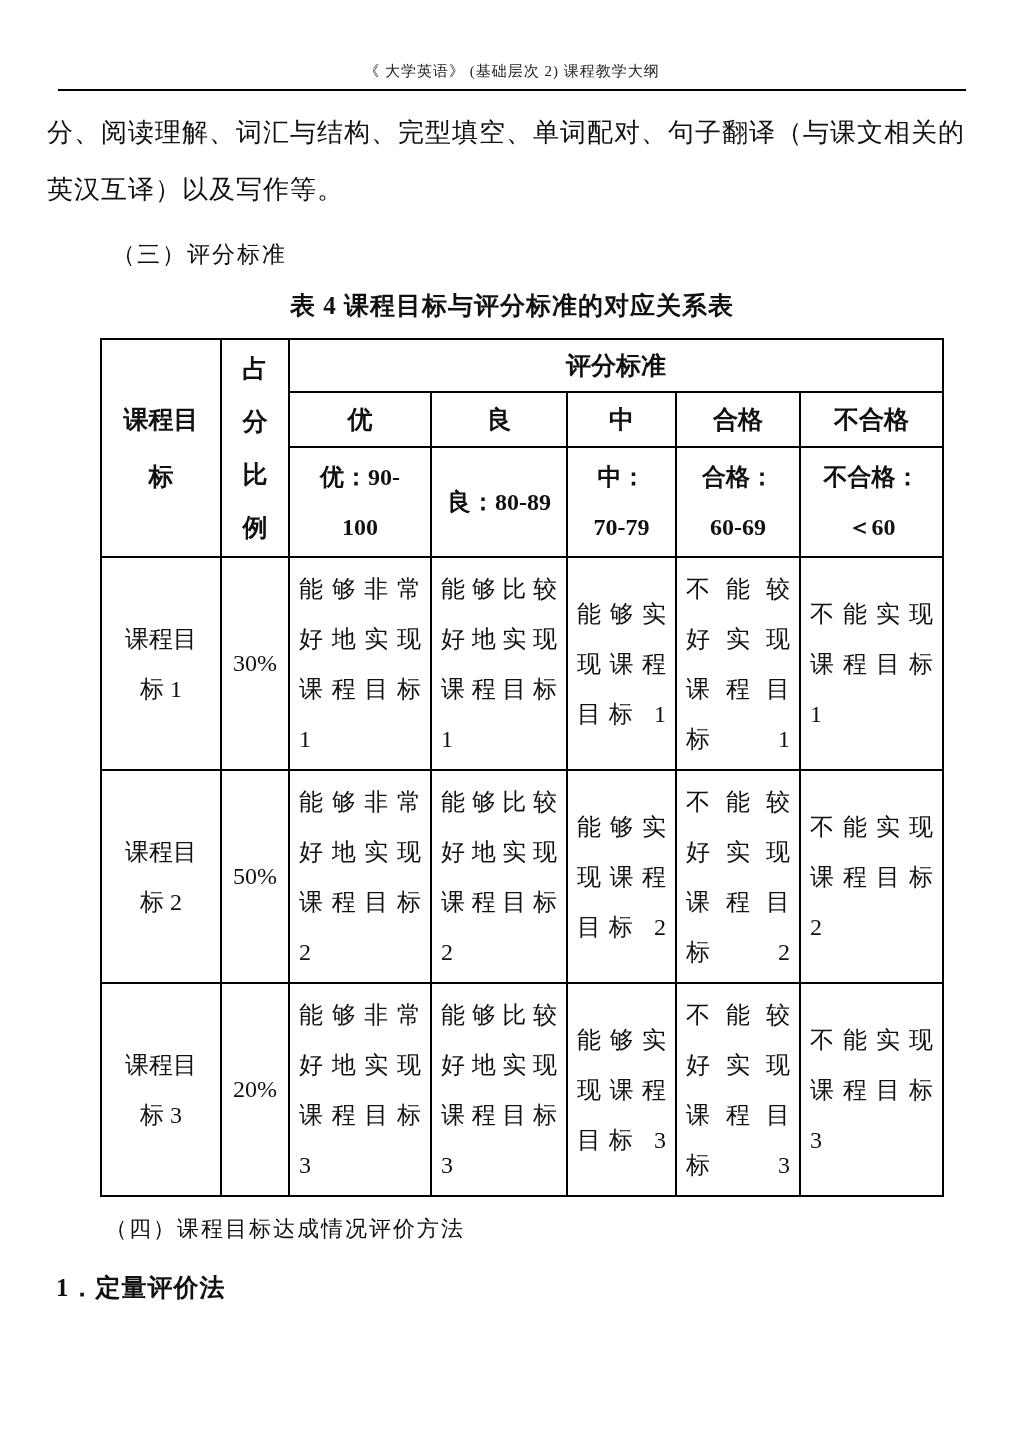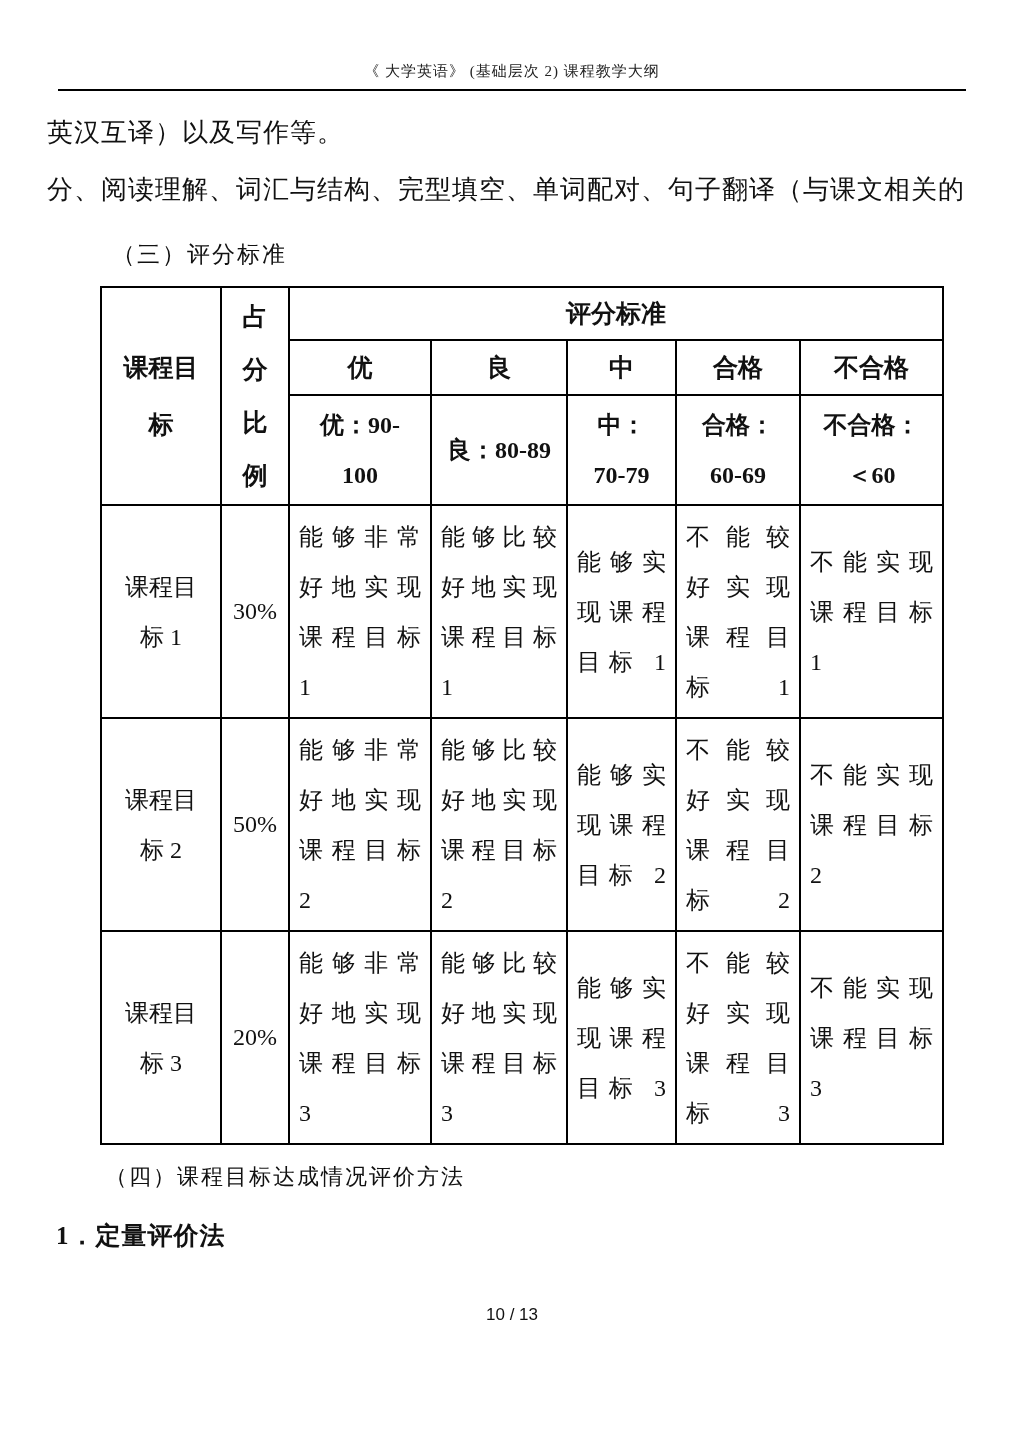--- a/index.html
+++ b/index.html
@@ -98,26 +98,27 @@
 </head>
 <body>
 
 <div class="page">
 
   <div class="page-header">
     <span>《 大学英语》 (基础层次 2) 课程教学大纲</span>
   </div>
 
   <div class="body-par">
+    <div class="par-line">分、阅读理解、词汇与结构、完型填空、单词配对、句子翻译（与课文相关的</div>
     <div class="par-line">英汉互译）以及写作等。</div>
-    <div class="par-line">分、阅读理解、词汇与结构、完型填空、单词配对、句子翻译（与课文相关的</div>
   </div>
 
   <div class="sec3-heading">（三）评分标准</div>
 
+  <div class="table-title">表 4  课程目标与评分标准的对应关系表</div>
 
   <table class="grading">
     <colgroup>
       <col style="width:120px">
         <col style="width:68px">
         <col style="width:142px">
       <col style="width:136px">
         <col style="width:109px">
         <col style="width:124px">
       <col style="width:143px">
@@ -272,17 +273,14 @@
             <div class="cell-line">3</div>
           </td>
       </tr>
     </tbody>
   </table>
 
   <div class="sec4-heading">（四）课程目标达成情况评价方法</div>
 
   <div class="sub1-heading">1．定量评价法</div>
 
-  <div class="page-footer">
-    <span>10 / 13</span>
-  </div>
 
 </div>
 
 </body></html>

